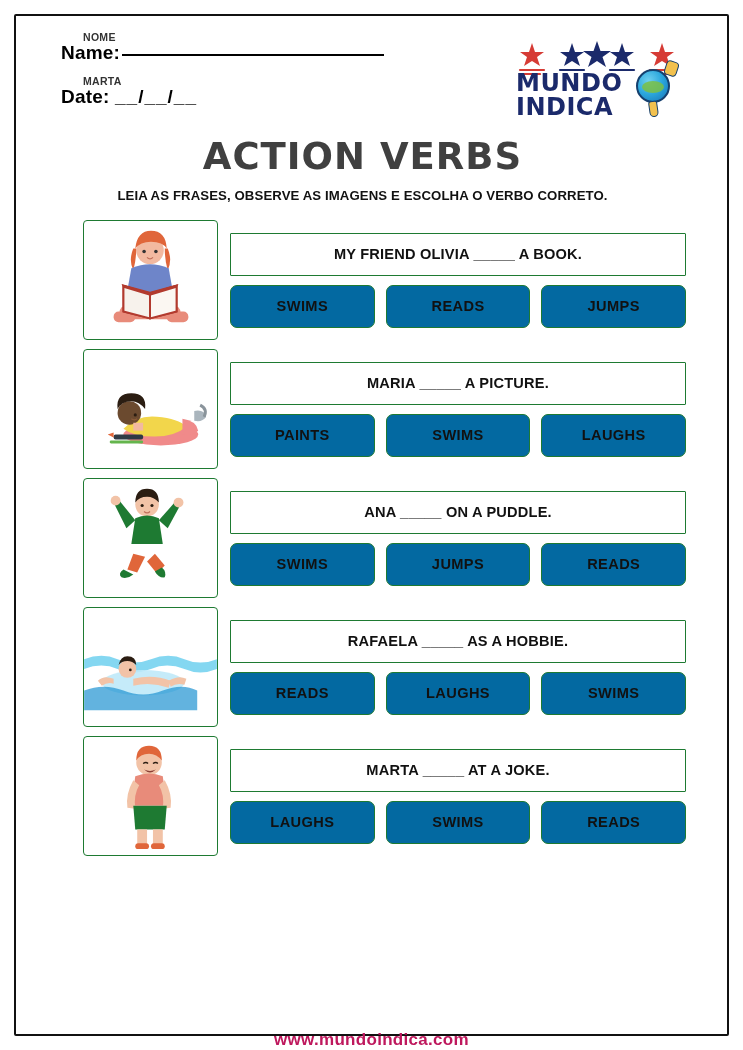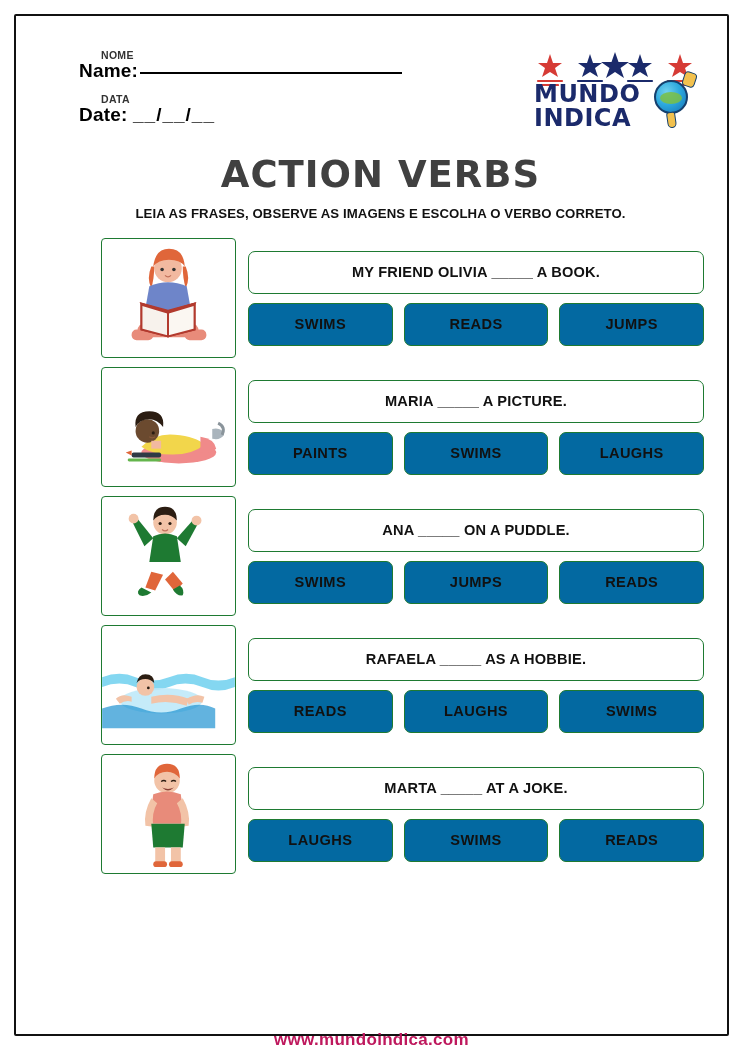--- a/index.html
+++ b/index.html
@@ -10,21 +10,21 @@
   body {
     width: 743px; height: 1050px;
     font-family: "Liberation Sans", sans-serif;
     color: #111;
     overflow: hidden;
   }
   .page {
     position: relative;
     width: 743px; height: 1050px;
     background: #fff;
-    padding: 23px;
+    padding: 5px;
   }
   .frame {
     position: absolute;
     left: 14px; top: 14px;
     width: 715px; height: 1022px;
     border: 2px solid #111;
     border-radius: 2px;
   }
   .inner {
     position: relative;
@@ -60,21 +60,21 @@
     border-bottom: 2px solid #000;
     width: 262px;
     margin-left: 2px;
     vertical-align: 3px;
   }
   .date-line { letter-spacing: 1px; }
 
   
   .logo {
     position: absolute;
-    right: 6px; top: 9px;
+    right: 6px; top: 16px;
     width: 190px; height: 104px;
   }
   .logo .stars { position: absolute; left: 14px; top: 2px; width: 170px; height: 34px; }
   .logo .brand {
     position: absolute;
     left: 18px; top: 32px;
     font-size: 24px;
     font-weight: 800;
     color: #1b2a6b;
     letter-spacing: .5px;
@@ -165,21 +165,21 @@
   .pic svg { display: block; width: 100%; height: 100%; }
   .qcol {
     flex: 1 1 auto;
     display: flex;
     flex-direction: column;
     gap: 9px;
     justify-content: center;
   }
   .sentence {
     border: 1.6px solid #1e7a32;
-    border-radius: 7px;
+    border-radius: 1px;
     height: 43px;
     display: flex;
     align-items: center;
     justify-content: center;
     font-size: 14.6px;
     font-weight: 700;
     color: #111;
     letter-spacing: .2px;
     background: #fff;
   }
@@ -226,21 +226,21 @@
     <div class="header">
 
       <div class="name-block">
         <div class="small-pt">NOME</div>
         <div class="big-label">
           <span>Name:</span><span class="rule"></span>
         </div>
       </div>
 
       <div class="date-block">
-        <div class="small-pt">DATA</div>
+        <div class="small-pt">MARTA</div>
         <div class="big-label">
           <span>Date:</span>
           <span class="date-line">__/__/__</span>
         </div>
       </div>
 
       <div class="logo">
         <svg class="stars" viewBox="0 0 170 34">
           <g fill="#d63b35">
             <path d="M20 2 L23 11 L32 11 L25 16 L28 25 L20 20 L12 25 L15 16 L8 11 L17 11 Z"></path>

